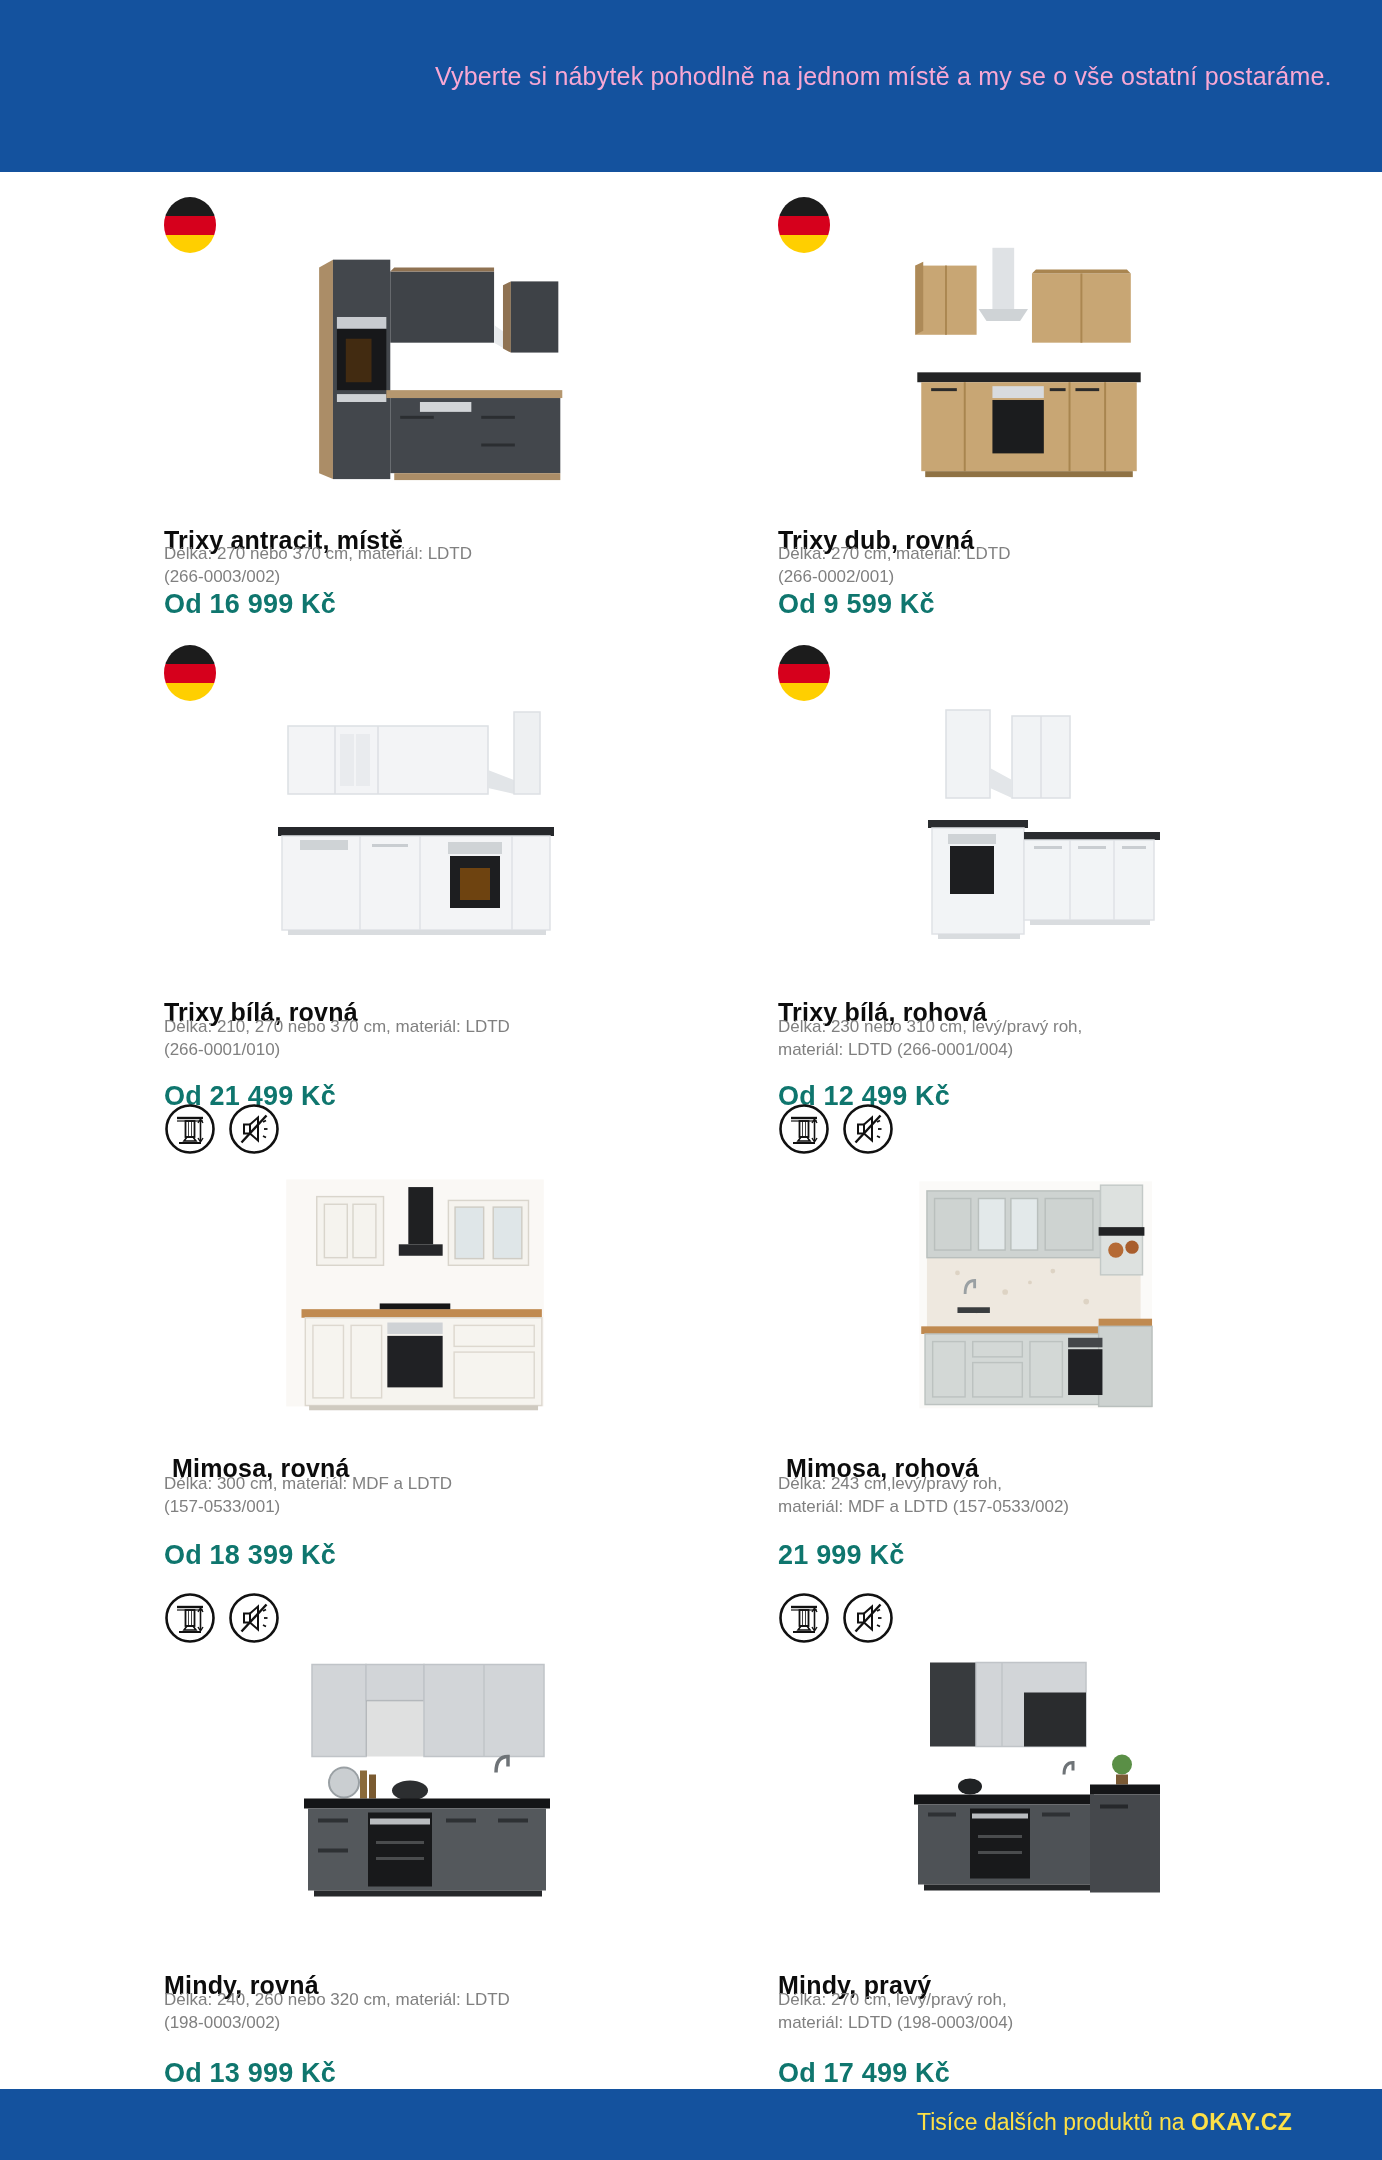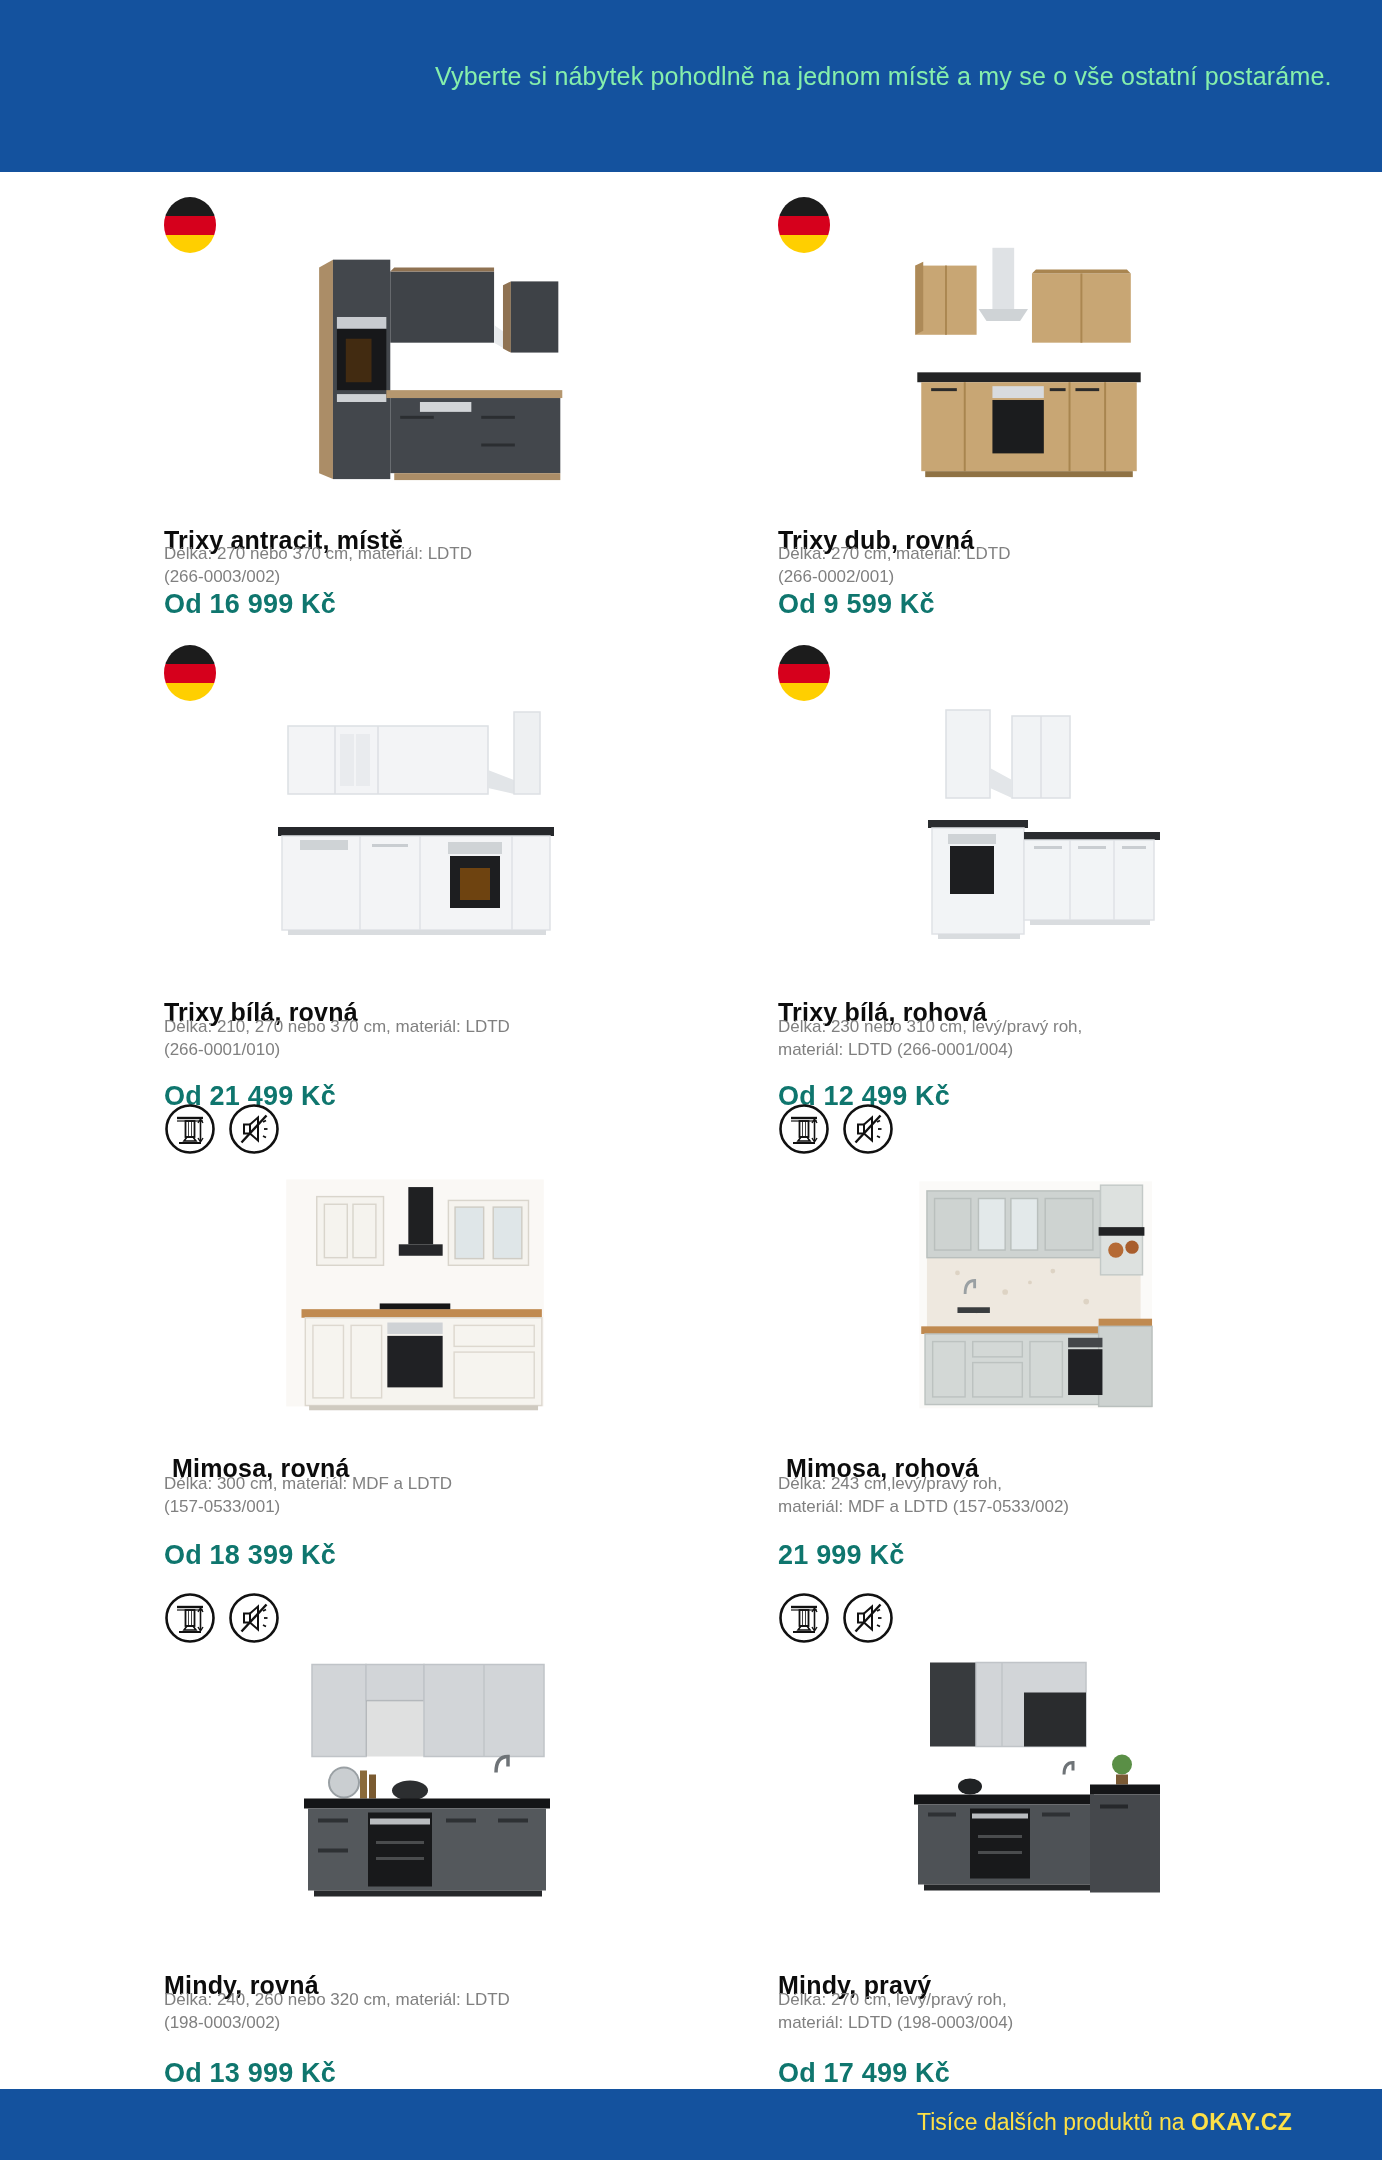--- a/index.html
+++ b/index.html
@@ -5,21 +5,21 @@
   html,body{margin:0;padding:0;}
   body{
     width:1382px;height:2160px;position:relative;background:#ffffff;
     font-family:"Liberation Sans", sans-serif;overflow:hidden;
   }
   
   .topbar{
     position:absolute;left:0;top:0;width:1382px;height:172px;background:#14529e;
   }
   .topbar .tagline{
-    position:absolute;left:435px;top:62px;color:#86efac;font-size:25px;line-height:28px;
+    position:absolute;left:435px;top:62px;color:#f9a8d4;font-size:25px;line-height:28px;
     letter-spacing:.2px;white-space:nowrap;
   }
   .bottombar{
     position:absolute;left:0;top:2089px;width:1382px;height:71px;background:#14529e;
   }
   .bottombar .foot{
     position:absolute;right:90px;top:20px;color:#fde047;font-size:23px;white-space:nowrap;
   }
   .bottombar .foot .brand{font-weight:700;letter-spacing:.3px;}
   

